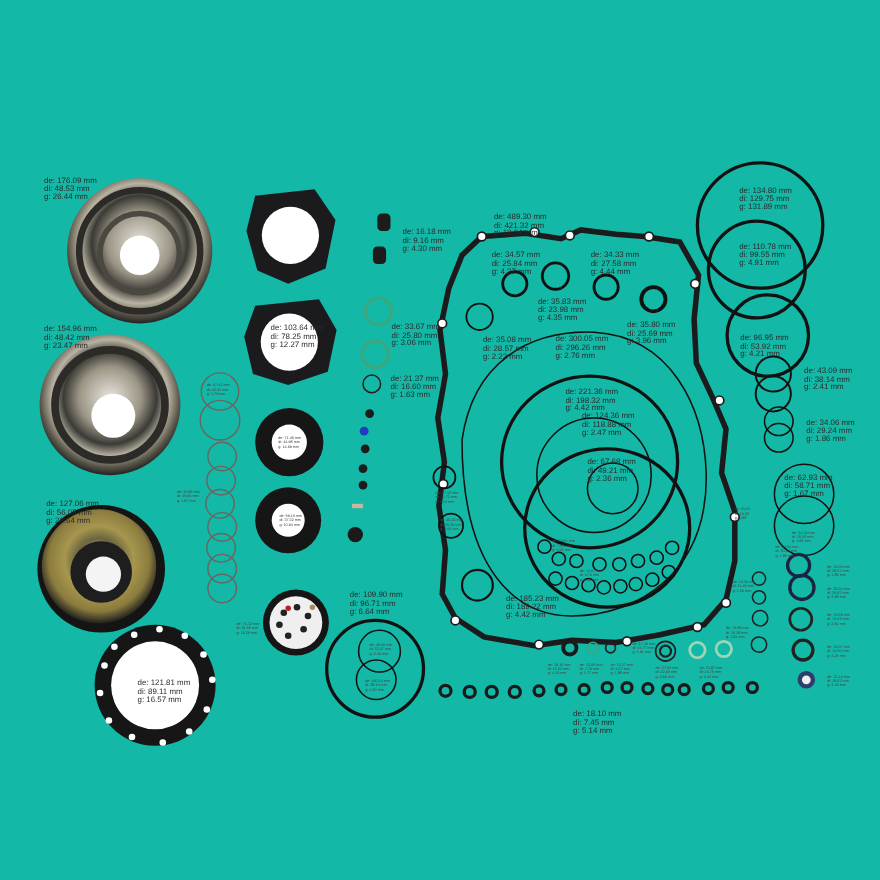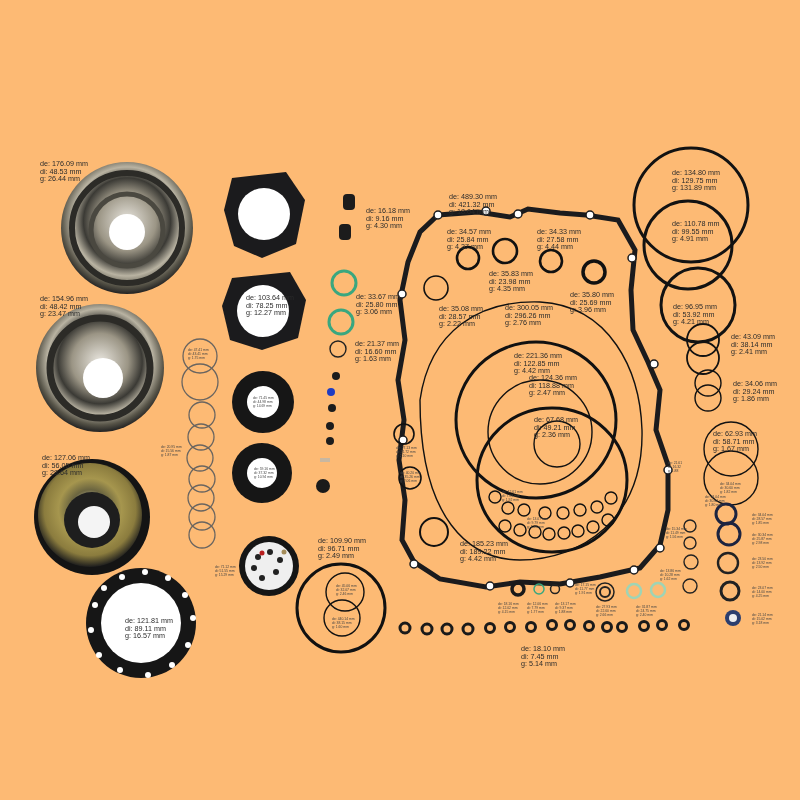--- a/index.html
+++ b/index.html
@@ -1,16 +1,16 @@
 <!DOCTYPE html>
 <html><head>
 <meta charset="utf-8">
 <style>
   html,body{margin:0;padding:0;background:#ffffff;}
-  #stage{position:relative;width:800px;height:800px;background:#fdba74;overflow:hidden;font-family:"Liberation Sans",sans-serif;}
+  #stage{position:relative;width:800px;height:800px;background:#14b8a6;overflow:hidden;font-family:"Liberation Sans",sans-serif;}
   svg.art{position:absolute;left:0;top:0;width:800px;height:800px;}
   .lbl{position:absolute;font-size:7.2px;line-height:7.6px;color:#2b2b2b;white-space:nowrap;}
   .lbl.tiny{font-size:3.4px;line-height:3.8px;color:#444;}
   .lbl div{margin:0;}
 </style>
 </head>
 <body>
 
 <div id="stage">
 
@@ -318,21 +318,21 @@
       <div>di: 28.57 mm</div>
       <div>g: 2.22 mm</div>
     </div>
 <div class="lbl" style="left:505px;top:304px">
   <div>de: 300.05 mm</div>
       <div>di: 296.26 mm</div>
       <div>g: 2.76 mm</div>
     </div>
 <div class="lbl" style="left:514px;top:352px">
   <div>de: 221.36 mm</div>
-      <div>di: 122.85 mm</div>
+      <div>di: 198.32 mm</div>
       <div>g: 4.42 mm</div>
     </div>
 <div class="lbl" style="left:529px;top:374px">
   <div>de: 124.36 mm</div>
       <div>di: 118.88 mm</div>
       <div>g: 2.47 mm</div>
     </div>
 <div class="lbl" style="left:534px;top:416px">
   <div>de: 67.68 mm</div>
       <div>di: 49.21 mm</div>
@@ -369,21 +369,21 @@
       <div>g: 1.86 mm</div>
     </div>
 <div class="lbl" style="left:713px;top:430px">
   <div>de: 62.93 mm</div>
       <div>di: 58.71 mm</div>
       <div>g: 1.67 mm</div>
     </div>
 <div class="lbl" style="left:318px;top:537px">
   <div>de: 109.90 mm</div>
       <div>di: 96.71 mm</div>
-      <div>g: 2.49 mm</div>
+      <div>g: 6.64 mm</div>
     </div>
 <div class="lbl" style="left:521px;top:645px">
   <div>de: 18.10 mm</div>
       <div>di: 7.45 mm</div>
       <div>g: 5.14 mm</div>
     </div>
 
 <div class="lbl tiny" style="left:188px;top:349px">
       <div>de: 47.41 mm</div>
       <div>di: 43.41 mm</div>

